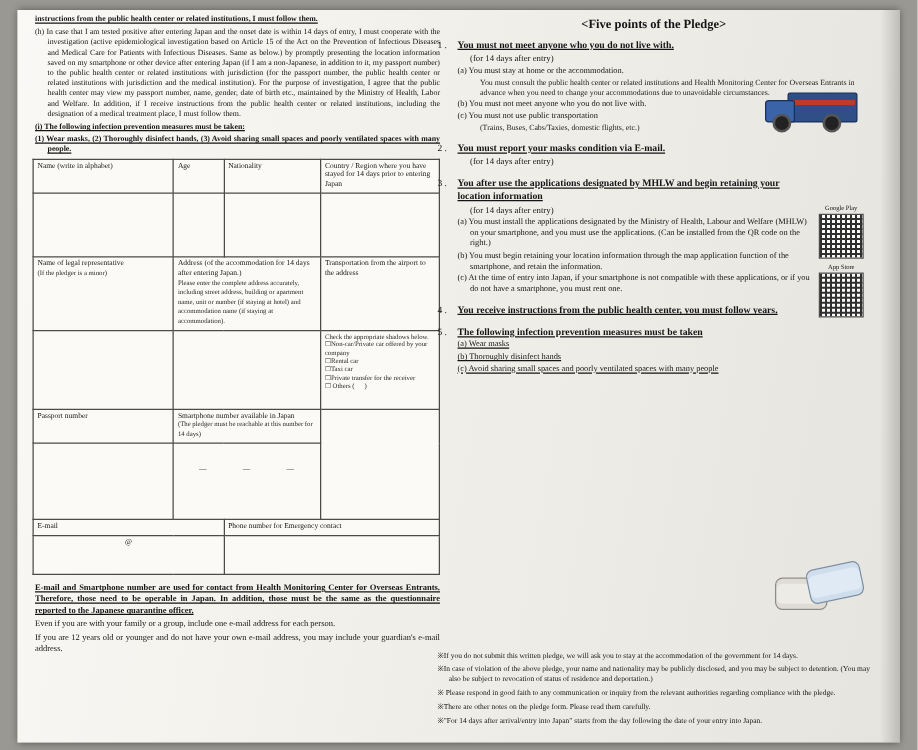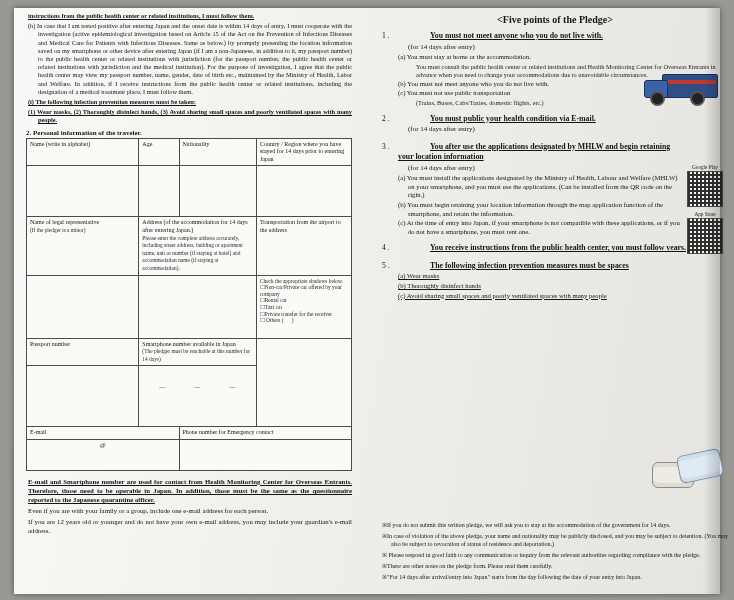--- a/index.html
+++ b/index.html
@@ -11,21 +11,21 @@
   }
   .page{
     position:absolute;left:14px;top:8px;width:706px;height:586px;
     background:#f3f1ec;
     box-shadow:0 0 6px rgba(0,0,0,.45);
   }
   .paper-shade{position:absolute;inset:0;background:
      linear-gradient(100deg, rgba(255,255,255,.55) 0%, rgba(245,243,237,.25) 35%, rgba(190,188,182,.25) 100%);
      pointer-events:none;}
   .col-left{position:absolute;left:10px;top:2px;width:330px;height:578px;}
-  .col-right{position:absolute;left:368px;top:6px;width:346px;height:574px;}
+  .col-right{position:absolute;left:336px;top:6px;width:346px;height:574px;}
 
   .t{font-size:6.3px;line-height:8.2px;}
   .t2{font-size:6.8px;line-height:9px;}
   .bold{font-weight:bold;}
   .u{text-decoration:underline;}
   p{margin:0 0 2px 0;}
   .indent{padding-left:10px;text-indent:-10px;}
 
   
   .lead{padding:2px 2px 0 4px;text-align:justify;}
@@ -39,21 +39,21 @@
   .tall3{height:40px;}
   .mid{height:26px;}
   .note{margin:6px 2px 0 4px;text-align:justify;}
   .dashes{letter-spacing:1px;}
   .atsign{text-align:center;font-size:7px;padding-top:6px;}
 
   
   .pledge-title{text-align:center;font-size:10px;font-weight:bold;margin:0 0 6px 0;}
   .pl{position:relative;margin:0 0 7px 0;padding-left:16px;font-size:7.4px;line-height:10.5px;}
   .pl .num{position:absolute;left:0;top:0;font-size:7.6px;}
-  .pl .hd{font-weight:bold;text-decoration:underline;font-size:7.8px;margin-left:32px;}
+  .pl .hd{font-weight:bold;text-decoration:underline;font-size:7.8px;}
   .sub{padding-left:10px;font-size:6.7px;line-height:8.6px;text-indent:-10px;margin-top:1px;}
   .sub2{padding-left:18px;font-size:6.3px;line-height:8px;text-indent:0;color:#222;}
   .paren{padding-left:10px;font-size:7px;}
   .bottom-notes{position:absolute;left:0;bottom:4px;width:346px;font-size:6px;line-height:8px;}
   .bn{padding-left:9px;text-indent:-9px;margin-bottom:3px;text-align:justify;}
 
   
   .qrwrap{position:absolute;right:2px;top:150px;width:42px;text-align:center;}
   .qrlab{font-size:5.2px;margin:0 0 1px 0;}
   .qr{width:34px;height:34px;margin:0 auto 4px auto;background:#fff;border:1px solid #333;
@@ -87,21 +87,20 @@
 
   <div class="col-left">
 
     <div class="lead t">
       <p class="bold u">instructions from the public health center or related institutions, I must follow them.</p>
       <p class="indent">(h)  In case that I am tested positive after entering Japan and the onset date is within 14 days of entry, I must cooperate with the investigation (active epidemiological investigation based on Article 15 of the Act on the Prevention of Infectious Diseases and Medical Care for Patients with Infectious Diseases. Same as below.) by promptly presenting the location information saved on my smartphone or other device after entering Japan (if I am a non-Japanese, in addition to it, my passport number) to the public health center or related institutions with jurisdiction (for the passport number, the public health center or related institutions with jurisdiction and the medical institution). For the purpose of investigation, I agree that the public health center may view my passport number, name, gender, date of birth etc., maintained by the Ministry of Health, Labor and Welfare. In addition, if I receive instructions from the public health center or related institutions, including the designation of a medical treatment place, I must follow them.</p>
       <p class="indent bold u">(i)   The following infection prevention measures must be taken:</p>
       <p class="indent bold u">(1) Wear masks, (2) Thoroughly disinfect hands, (3) Avoid sharing small spaces and poorly ventilated spaces with many people.</p>
     </div>
 
-    <div class="sec2title">2.  Personal information of the traveler.</div>
 
     <table class="form">
       <tbody>
           <tr>
         <td style="width:108px" class="cellhead">Name (write in alphabet)</td>
         <td style="width:34px" class="cellhead">Age</td>
         <td style="width:72px" class="cellhead">Nationality</td>
         <td style="width:90px" class="cellhead">Country / Region where you have stayed for 14 days prior to entering Japan</td>
       </tr>
       <tr>
@@ -190,41 +189,41 @@
       <div class="paren">(for 14 days after entry)</div>
       <div class="sub">(a) You must stay at home or the accommodation.</div>
       <div class="sub sub2">You must consult the public health center or related institutions and Health Monitoring Center for Overseas Entrants in advance when you need to change your accommodations due to unavoidable circumstances.</div>
       <div class="sub">(b) You must not meet anyone who you do not live with.</div>
       <div class="sub">(c) You must not use public transportation</div>
       <div class="sub sub2">(Trains, Buses, Cabs/Taxies, domestic flights, etc.)</div>
     </div>
 
     <div class="pl">
       <span class="num">2 .</span>
-      <span class="hd">You must public your health condition via E-mail.</span>
+      <span class="hd">You must report your masks condition via E-mail.</span>
       <div class="paren">(for 14 days after entry)</div>
     </div>
 
     <div class="pl" style="padding-right:46px">
       <span class="num">3 .</span>
       <span class="hd">You after use the applications designated by MHLW and begin retaining your location information</span>
       <div class="paren">(for 14 days after entry)</div>
       <div class="sub">(a) You must install the applications designated by the Ministry of Health, Labour and Welfare (MHLW) on your smartphone, and you must use the applications. (Can be installed from the QR code on the right.)</div>
       <div class="sub">(b) You must begin retaining your location information through the map application function of the smartphone, and retain the information.</div>
       <div class="sub">(c) At the time of entry into Japan, if your smartphone is not compatible with these applications, or if you do not have a smartphone, you must rent one.</div>
     </div>
 
     <div class="pl">
       <span class="num">4 .</span>
       <span class="hd">You receive instructions from the public health center, you must follow years.</span>
     </div>
 
     <div class="pl">
       <span class="num">5 .</span>
-      <span class="hd">The following infection prevention measures must be spaces</span>
+      <span class="hd">The following infection prevention measures must be taken</span>
       <div class="sub"><span class="u">(a) Wear masks</span></div>
       <div class="sub"><span class="u">(b) Thoroughly disinfect hands</span></div>
       <div class="sub"><span class="u">(c) Avoid sharing small spaces and poorly ventilated spaces with many people</span></div>
     </div>
 
     <div class="maskimg">
       <div class="mask1"></div>
       <div class="mask2"></div>
     </div>
 

